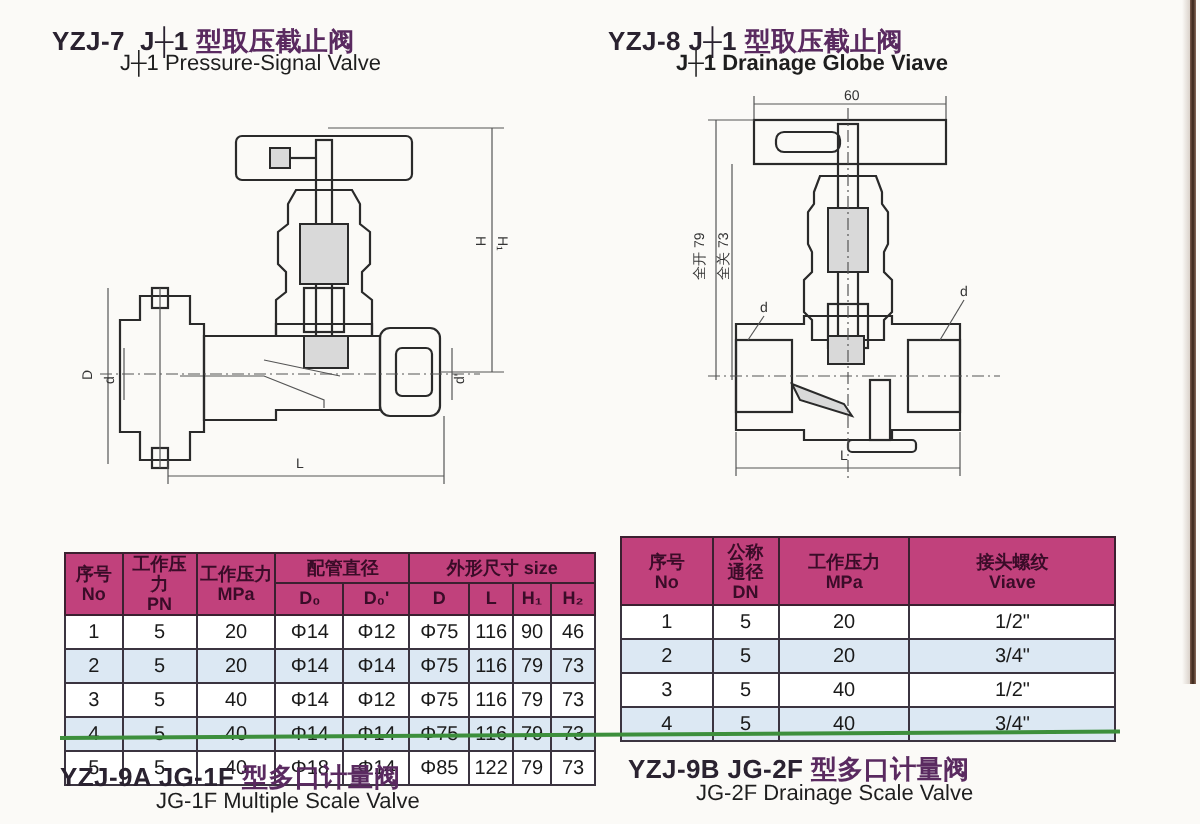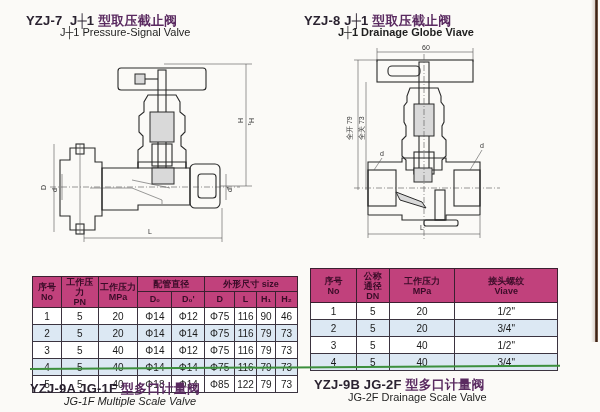--- a/index.html
+++ b/index.html
@@ -268,19 +268,19 @@
   </tr>
 </tbody>
   </table>
 
 <div class="green-rule" style="left:30px; top:368px; width:530px; transform:rotate(-0.35deg); transform-origin:left center;"></div>
 
 <div class="abs title-cn" style="left:30px; top:380px;text-align:right;">
   <span>YZJ-9A JG-1F</span>
   <span class="cn">型多口计量阀</span>
 </div>
-<div class="abs title-en" style="left:30px; top:395px;font-style:italic;">JG-1F Multiple Scale Valve</div>
+<div class="abs title-en" style="left:44px; top:395px;">JG-1F Multiple Scale Valve</div>
 
 <div class="abs title-cn" style="left:314px; top:376px;">
   <span>YZJ-9B JG-2F</span>
   <span class="cn">型多口计量阀</span>
 </div>
 <div class="abs title-en" style="left:314px; top:391px;">JG-2F Drainage Scale Valve</div>
 
 </body></html>

